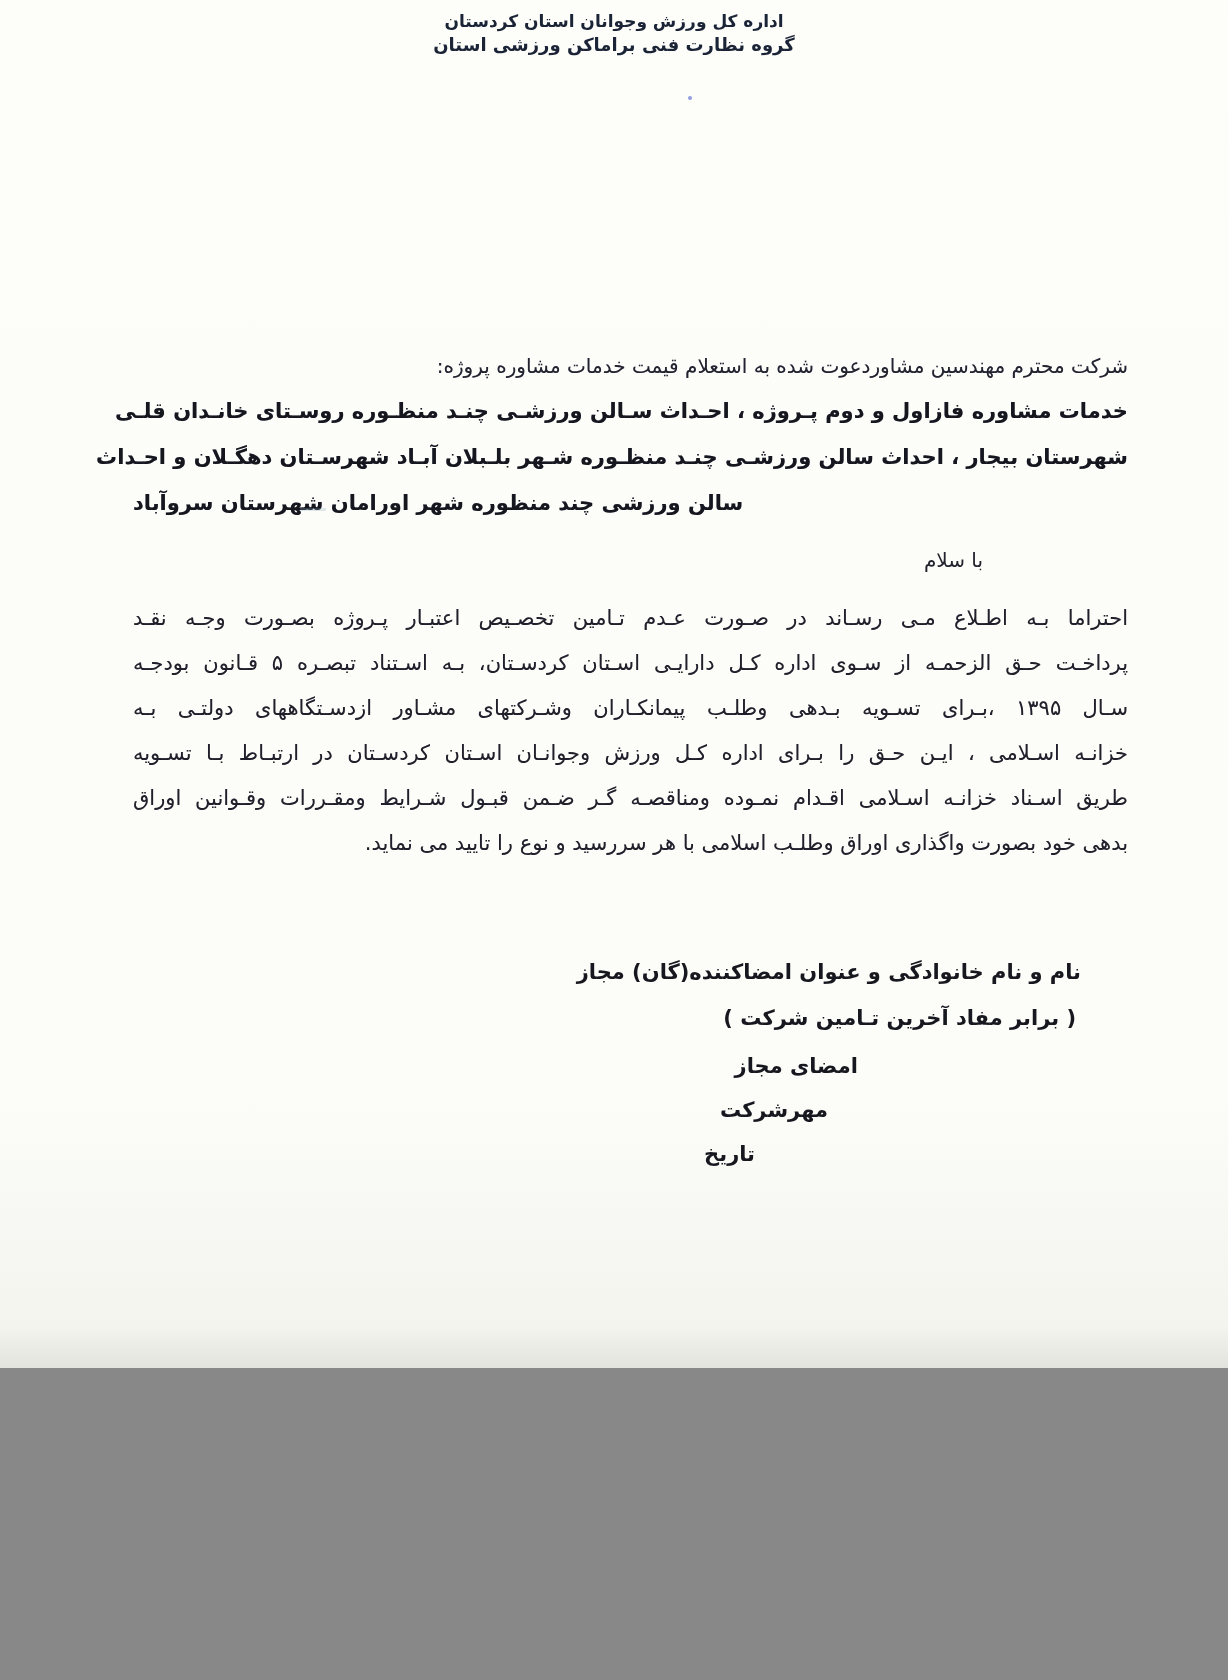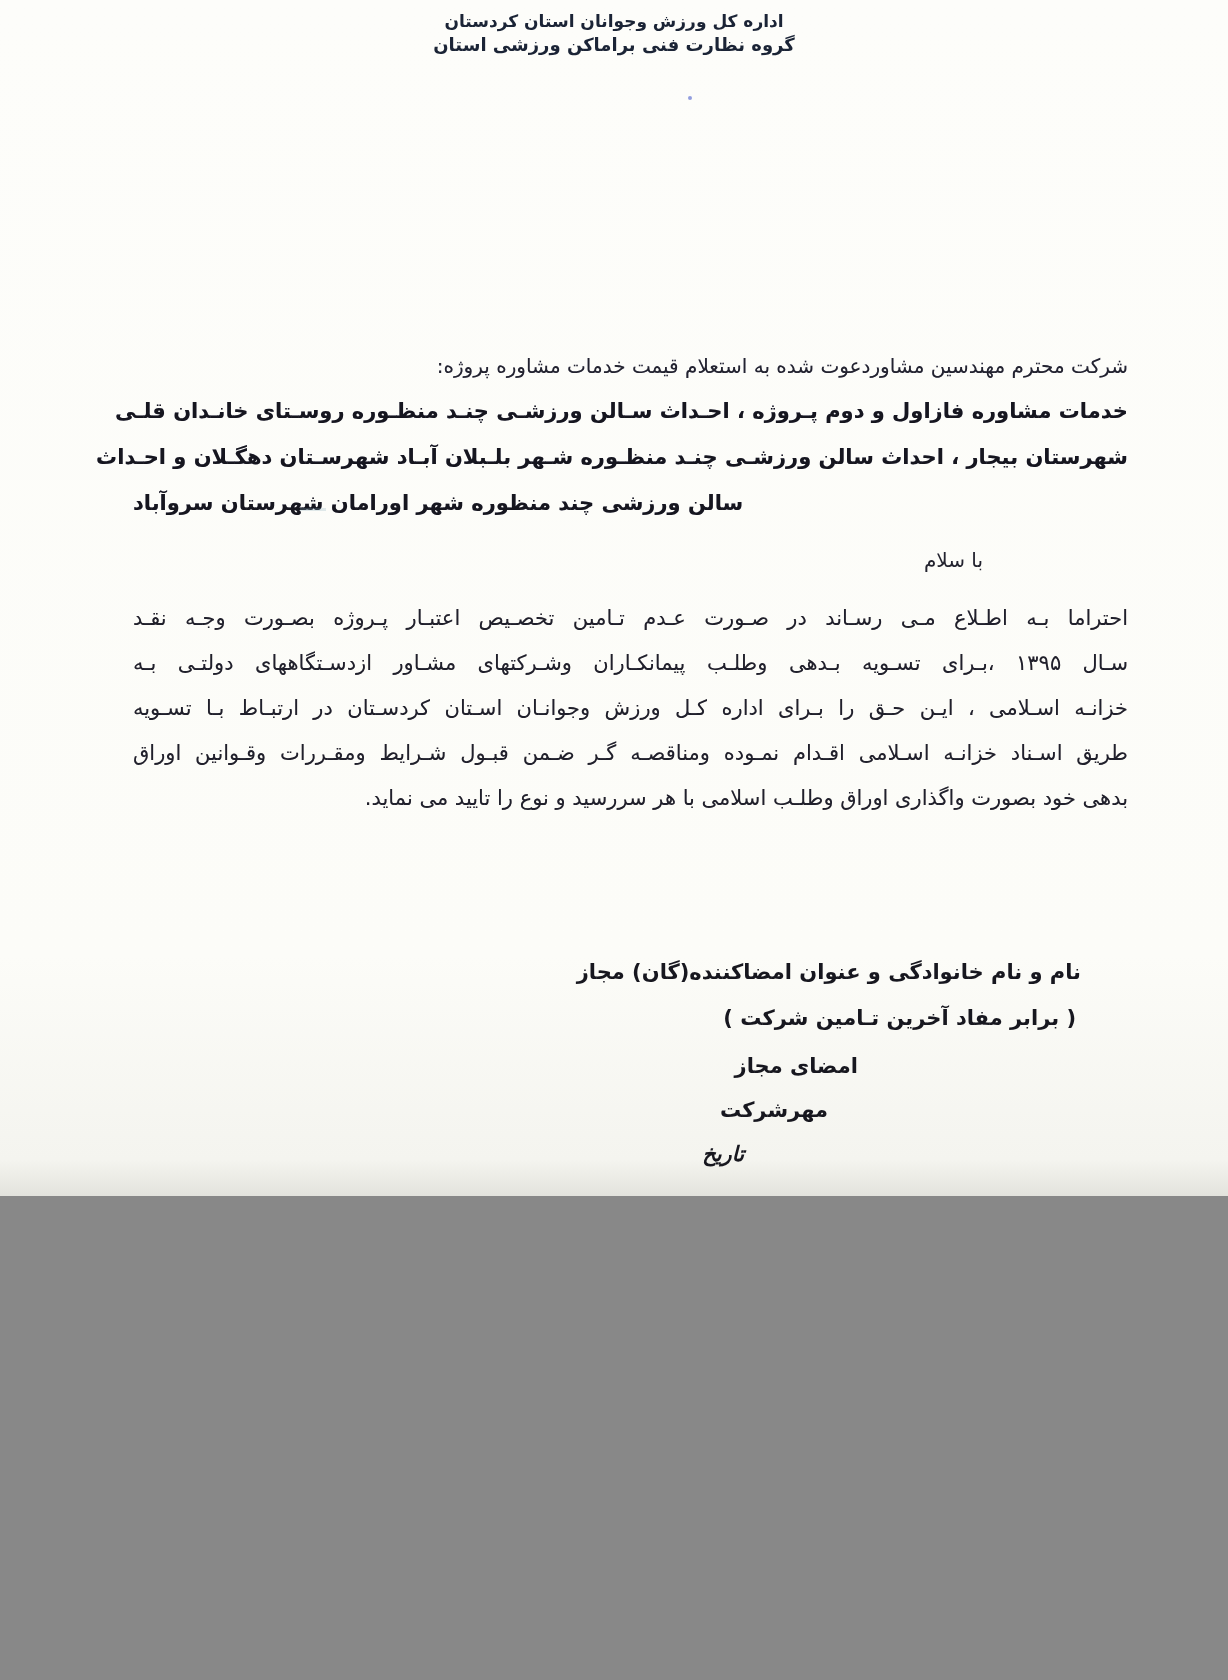--- a/index.html
+++ b/index.html
@@ -1,18 +1,18 @@
 <!DOCTYPE html>
 <html lang="fa"><head>
 <meta charset="utf-8">
 <style>
   html,body{margin:0;padding:0;background:#888;}
   .page{
     position:relative;
-    width:1228px;height:1196px;
+    width:1228px;height:1368px;
     margin:0 auto;
     background:linear-gradient(180deg,#fdfdfa 0%, #fcfcf8 80%, #f4f4ef 97%, #e3e3dd 100%);
     overflow:hidden;
     font-family:"DejaVu Sans", sans-serif;
     color:#1e1e2a;
   }
   .rtl{direction:rtl; unicode-bidi:plaintext;}
   .hdr{
     position:absolute; top:8px; left:0; width:100%;
     text-align:center; color:#1b2436; font-weight:bold;
@@ -40,21 +40,21 @@
     font-size:20px; color:#23232f;
   }
   .body-para{ top:596px; font-size:21px; line-height:45px; color:#20202c;
     text-shadow:0 0 .5px rgba(70,50,50,.3);}
   .body-para .pline-endright{ text-align-last:right; }
   .sig{ position:absolute; direction:rtl; font-weight:bold; color:#17171f; font-size:21px; white-space:nowrap;}
   .sig-title{ top:960px; right:147px; }
   .sig-sub{ top:1006px; right:152px; }
   .sig-item1{ top:1054px; right:370px; }
   .sig-item2{ top:1098px; right:400px; }
-  .sig-item3{ top:1142px; right:484px;font-style:italic; }
+  .sig-item3{ top:1142px; right:473px; }
   .footer-line{
     position:absolute; left:192px; top:1548px; width:943px; height:9px;
     border-top:4px solid #1d1d1d;
     border-bottom:2px solid #2e2e2e;
     transform:rotate(-0.5deg); transform-origin:left center;
     box-shadow:0 -1px 0 rgba(0,120,120,.35), 0 1px 0 rgba(160,60,60,.3);
   }
   .footer-right{
     position:absolute; top:1629px; right:110px;
     direction:rtl; font-size:20px; color:#1d1d28;
@@ -101,20 +101,21 @@
   <div class="para bold-para">
     <div class="pline">خدمات مشاوره فازاول و دوم پـروژه ، احـداث سـالن ورزشـی چنـد منظـوره روسـتای خانـدان قلـی</div>
     <div class="pline">شهرستان بیجار ، احداث سالن ورزشـی چنـد منظـوره شـهر بلـبلان آبـاد شهرسـتان دهگـلان و احـداث</div>
     <div class="pline pline-endleft">سالن ورزشی چند منظوره شهر اورامان شهرستان سروآباد</div>
   </div>
 
   <div class="salutation rtl">با سلام</div>
 
   <div class="para body-para">
     <div class="pline">احتراما بـه اطـلاع مـی رسـاند در صـورت عـدم تـامین تخصـیص اعتبـار پـروژه بصـورت وجـه نقـد</div>
+    <div class="pline">پرداخـت حـق الزحمـه از سـوی اداره کـل دارایـی اسـتان کردسـتان، بـه اسـتناد تبصـره ۵ قـانون بودجـه</div>
     <div class="pline">سـال ۱۳۹۵ ،بـرای تسـویه بـدهی وطلـب پیمانکـاران وشـرکتهای مشـاور ازدسـتگاههای دولتـی بـه</div>
     <div class="pline">خزانـه اسـلامی ، ایـن حـق را بـرای اداره کـل ورزش وجوانـان اسـتان کردسـتان در ارتبـاط بـا تسـویه</div>
     <div class="pline">طریق اسـناد خزانـه اسـلامی اقـدام نمـوده ومناقصـه گـر ضـمن قبـول شـرایط ومقـررات وقـوانین اوراق</div>
     <div class="pline pline-endright">بدهی خود بصورت واگذاری اوراق وطلـب اسلامی با هر سررسید و نوع را تایید می نماید.</div>
   </div>
 
   <div class="sig sig-title">نام و نام خانوادگی و عنوان امضاکننده(گان) مجاز</div>
   <div class="sig sig-sub">( برابر مفاد آخرین تـامین شرکت )</div>
   <div class="sig sig-item1">امضای مجاز</div>
   <div class="sig sig-item2">مهرشرکت</div>

